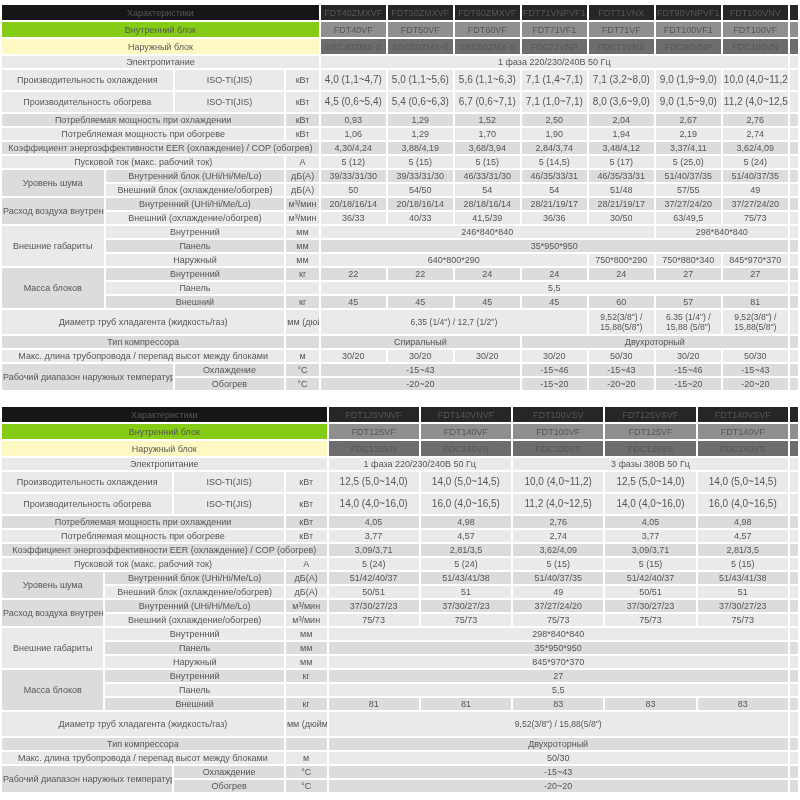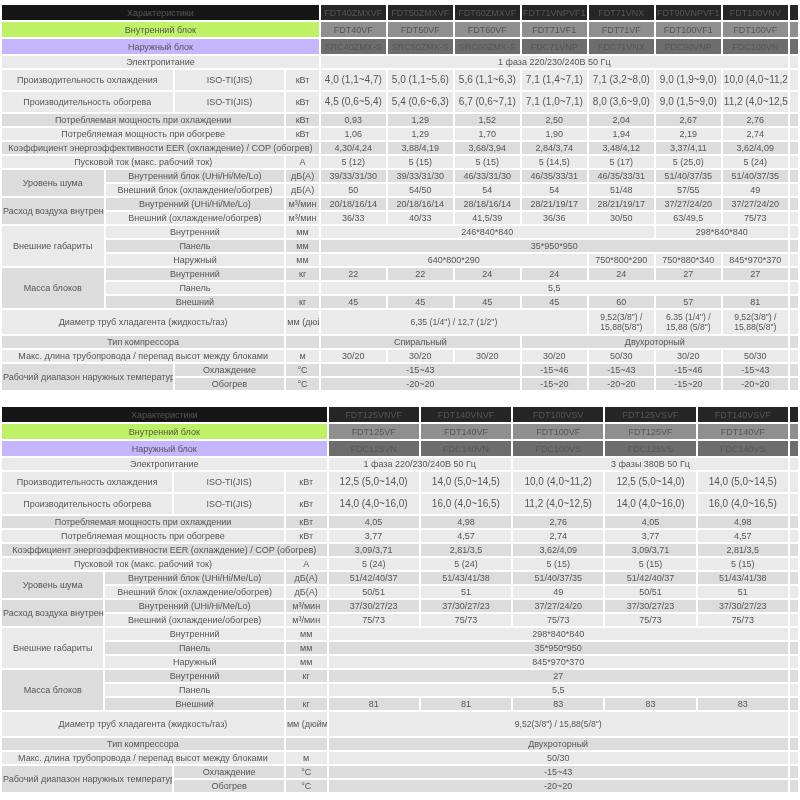--- a/index.html
+++ b/index.html
@@ -7,23 +7,23 @@
   .page{width:800px;padding-top:3px;box-sizing:border-box;overflow:hidden;}
   .tbl-wrap{width:800px;overflow:hidden;}
   .tbl-wrap.lower{margin-top:13px;}
   table.spec{border-collapse:separate;border-spacing:2px;table-layout:fixed;width:800px;}
   table.spec td{overflow:hidden;text-align:center;vertical-align:middle;padding:0 1px;
     font-size:9px;line-height:10px;color:#565656;white-space:nowrap;}
   
   tr.r-hdr td{height:15px;}
   .c-h1l{background:#161616;color:#f0f0f0;text-align:left;padding-left:9px;font-size:10px;}
   .c-h1{background:#262626;color:#f5f5f5;font-size:9.3px;margin-top:17px;}
-  .c-h2l{background:#bef264;color:#ffffff;text-align:left;padding-left:9px;font-size:10px;margin-top:43px;}
+  .c-h2l{background:#84cc16;color:#ffffff;text-align:left;padding-left:9px;font-size:10px;margin-top:43px;}
   .c-h2{background:#8f8f8f;color:#ffffff;font-size:9.3px;}
-  .c-h3l{background:#c4b5fd;color:#ffffff;text-align:left;padding-left:9px;font-size:10px;}
+  .c-h3l{background:#fef9c3;color:#ffffff;text-align:left;padding-left:9px;font-size:10px;}
   .c-h3{background:#6d6d6d;color:#ffffff;font-size:9.3px;}
   
   tr.r-std td{height:12px;}
   tr.r-cap td{height:20px;}
   tr.r-tall td{height:24px;}
   .c-lb{text-align:left;padding-left:9px;font-size:9.5px;color:#4f4f4f;}
   .c-gr{text-align:left;padding-left:9px;font-size:9.5px;color:#4f4f4f;white-space:normal;line-height:10px;}
   .c-sb{text-align:left;padding-left:9px;font-size:9.5px;color:#4f4f4f;margin-top:32px;}
   .c-un{font-size:8.2px;white-space:normal;line-height:9px;color:#5a5a5a;}
   .c-v{font-size:9px;color:#555555;}

